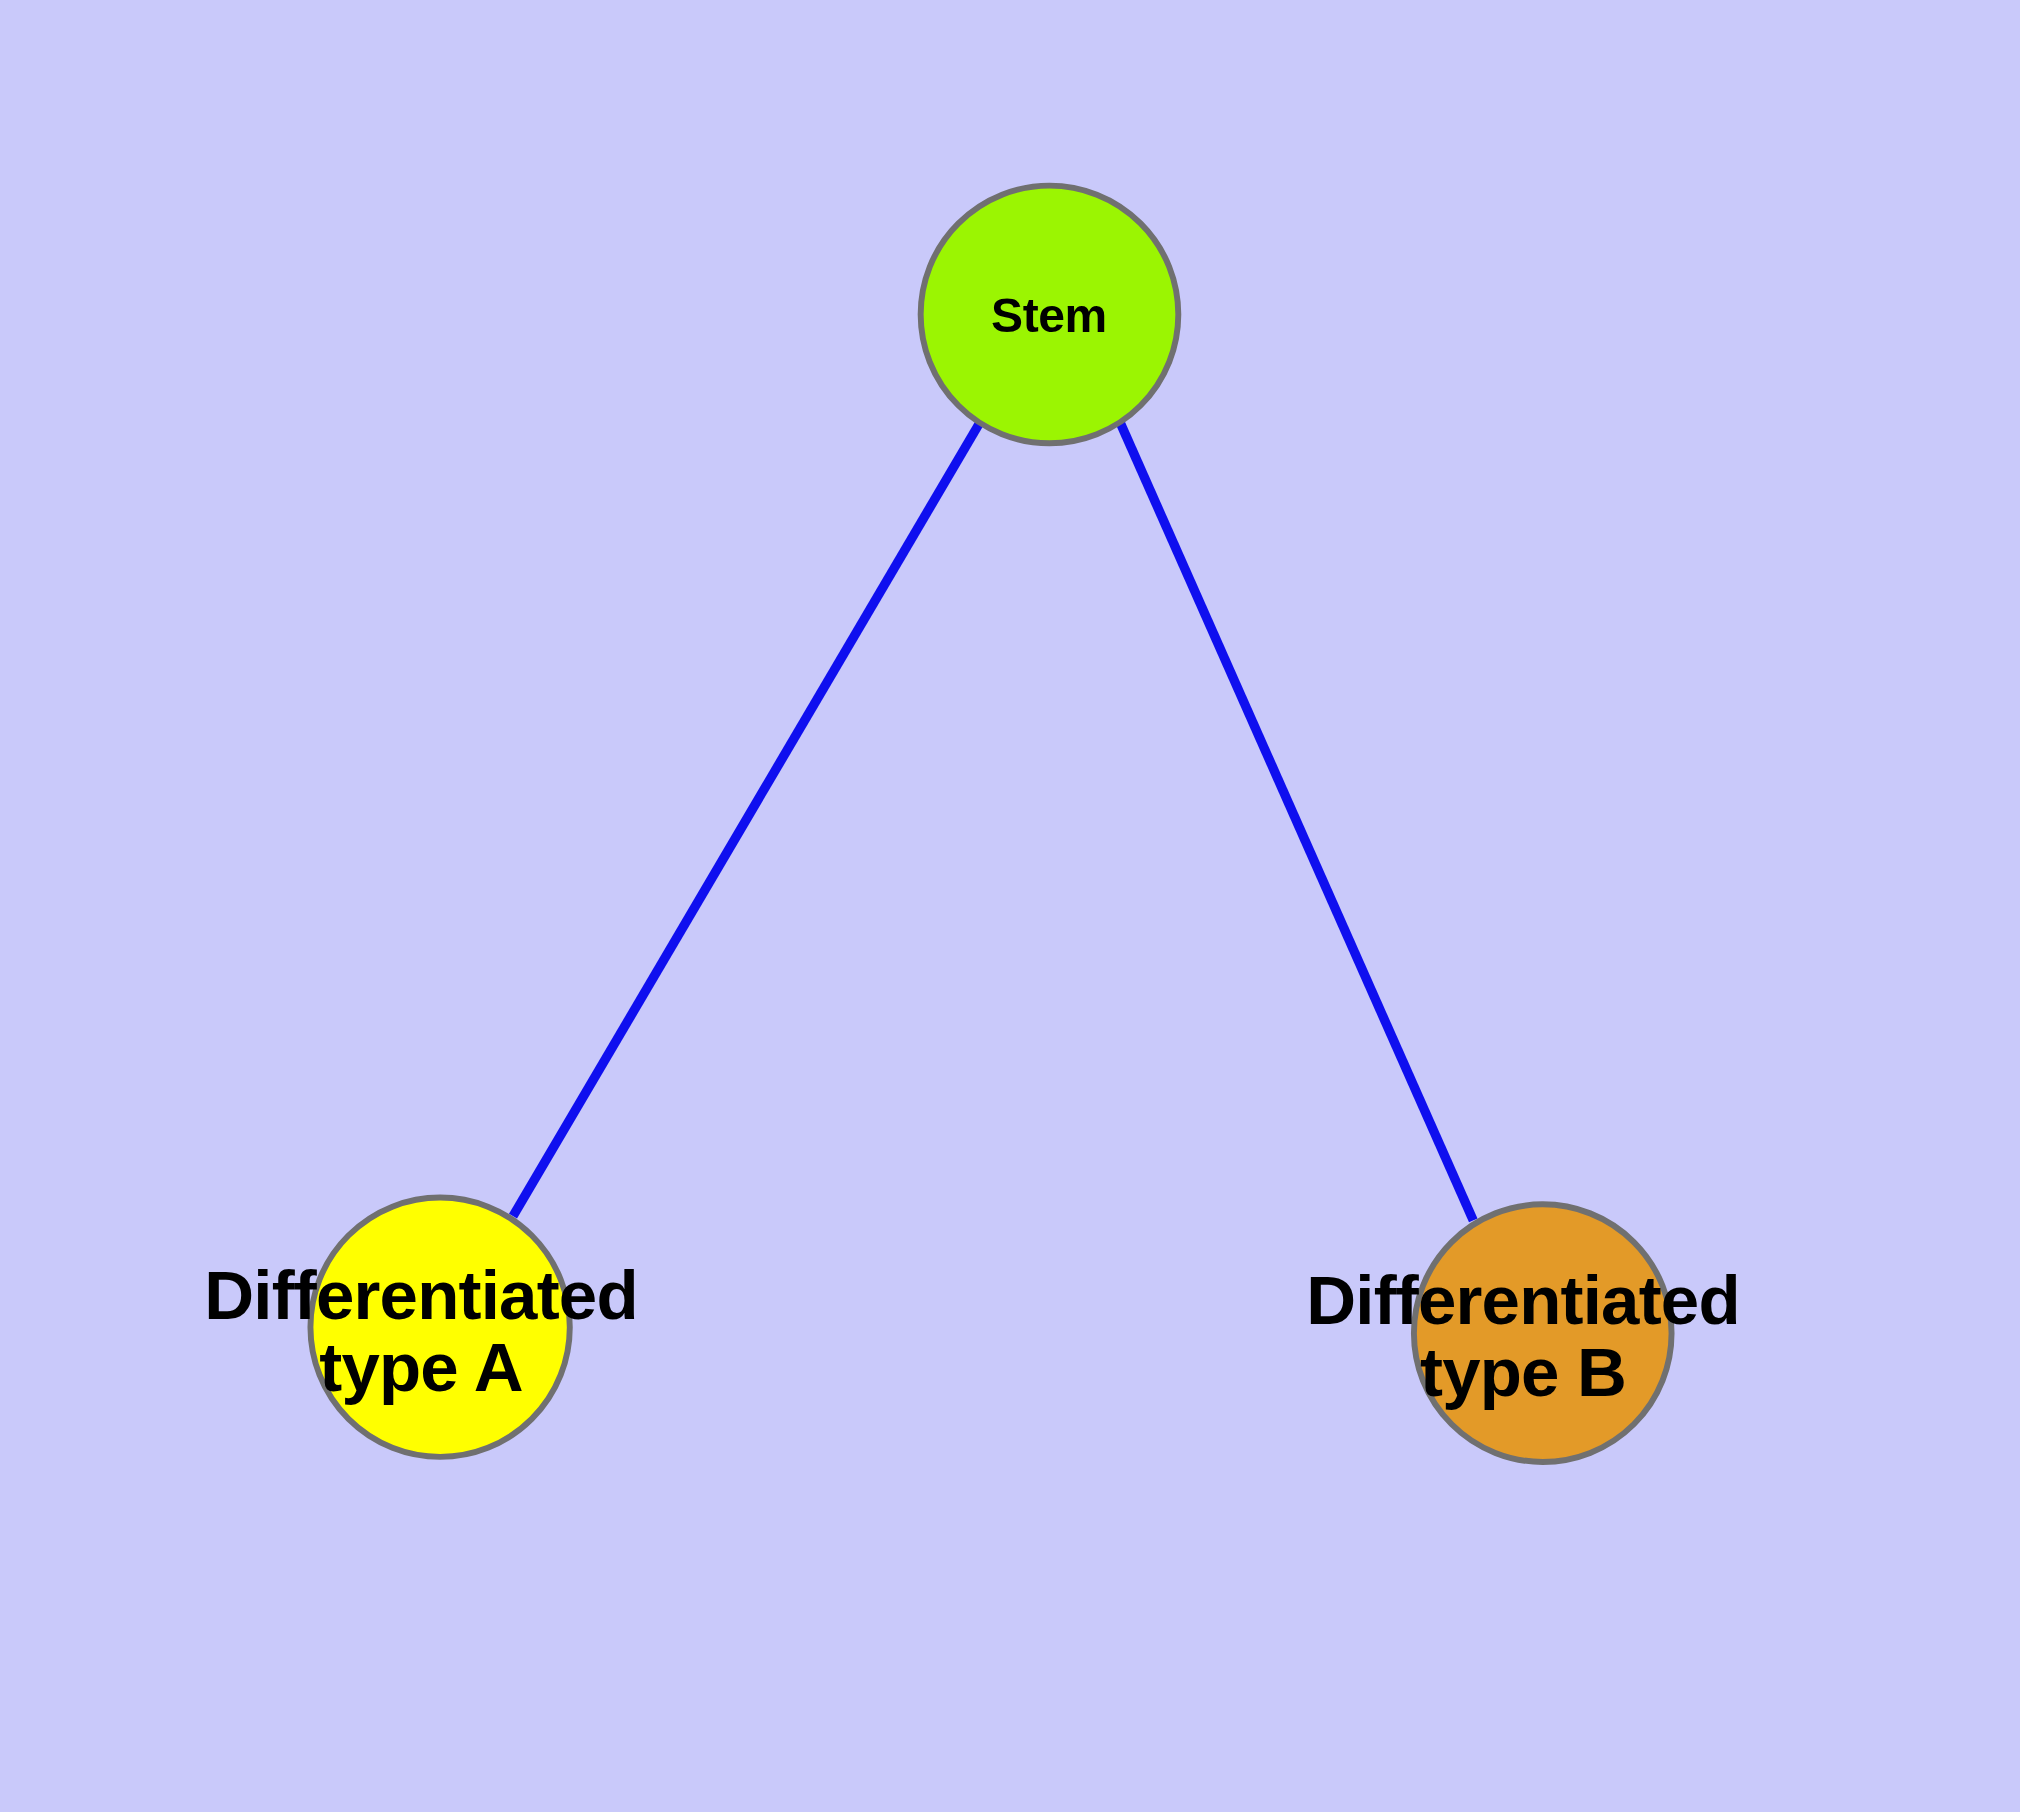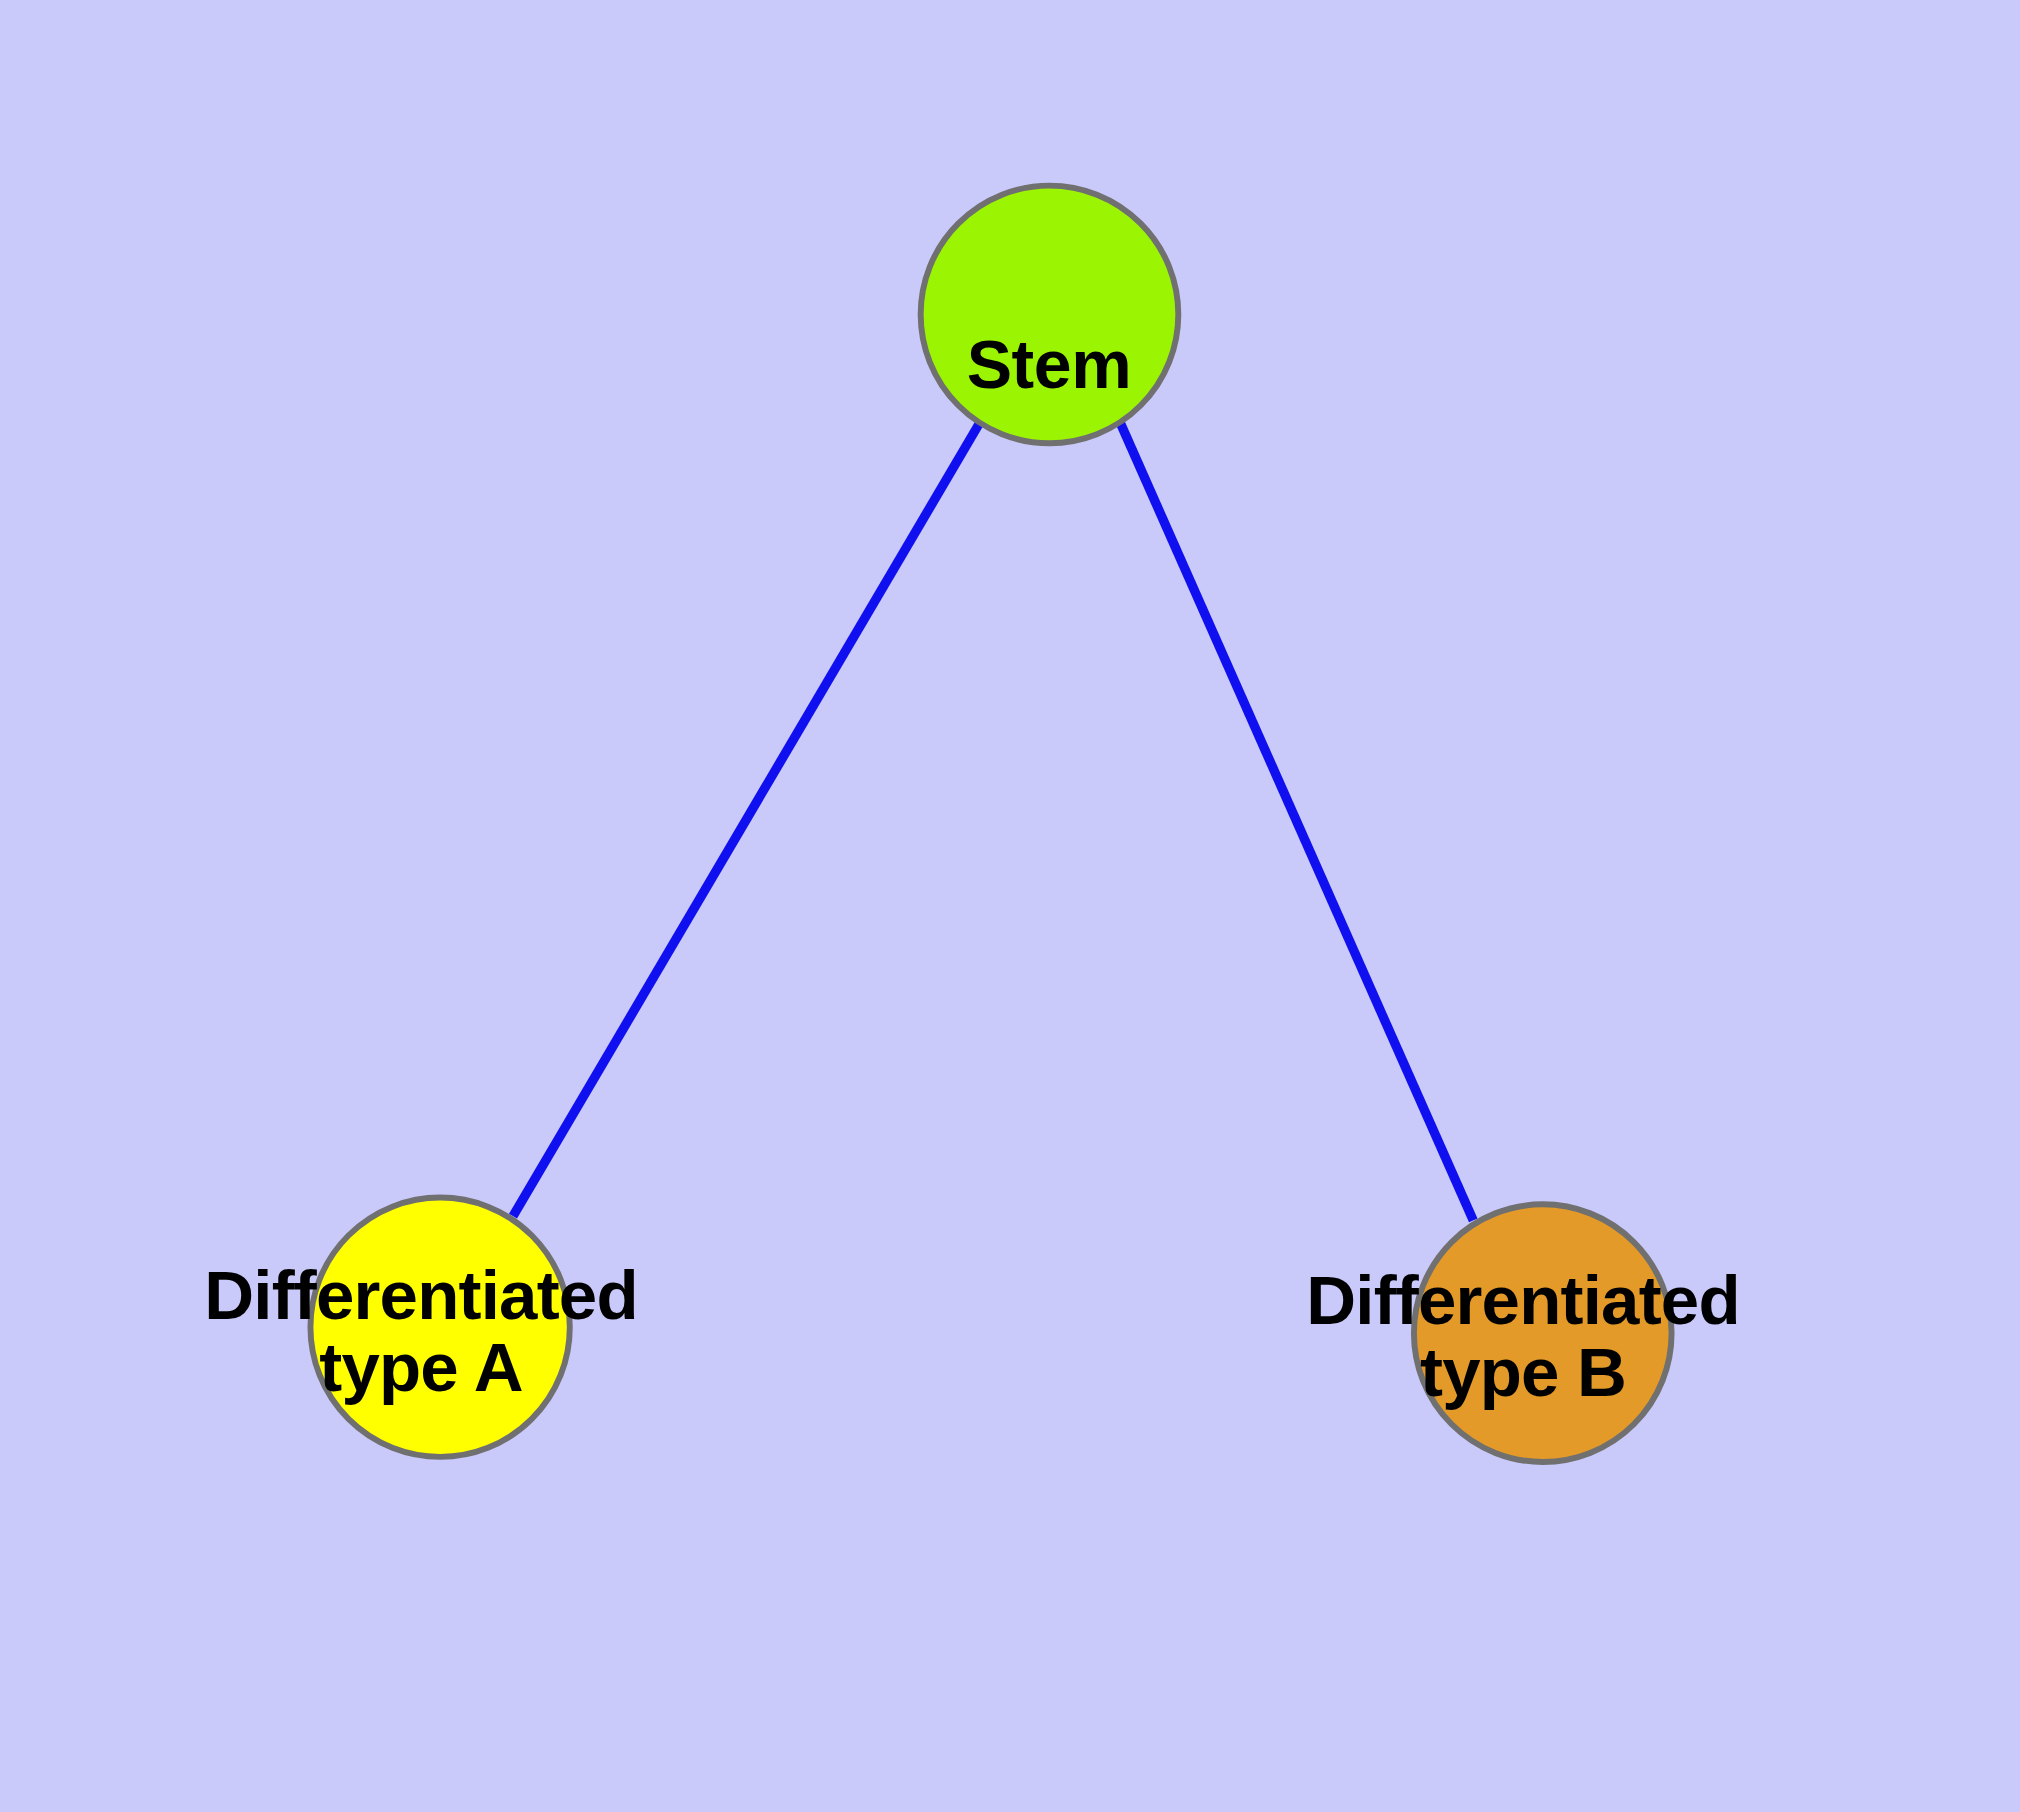--- a/index.html
+++ b/index.html
@@ -28,21 +28,21 @@
     position: absolute;
     text-align: center;
     font-family: "Liberation Sans", "DejaVu Sans", sans-serif;
     font-weight: bold;
     color: #000000;
     line-height: 1.04;
     white-space: pre;
     pointer-events: none;
     transform: translate(-50%, -50%);
   }
-  .label-stem     { font-size: 68px; letter-spacing: -0.4px; margin-top: 48px; }
+  .label-stem     { font-size: 48px; letter-spacing: -0.4px; }
   .label-typea    { font-size: 69px; letter-spacing: -0.8px; }
   .label-typeb    { font-size: 69px; letter-spacing: -0.8px; }
 </style>
 </head>
 <body>
 
 <div id="canvas" style="width: 2021px; height: 1812px; background: rgb(201, 201, 250);">
 
   <svg id="graph-svg" viewBox="0 0 2384 2138" xmlns="http://www.w3.org/2000/svg" style="width: 2021px; height: 1812px;">
 

